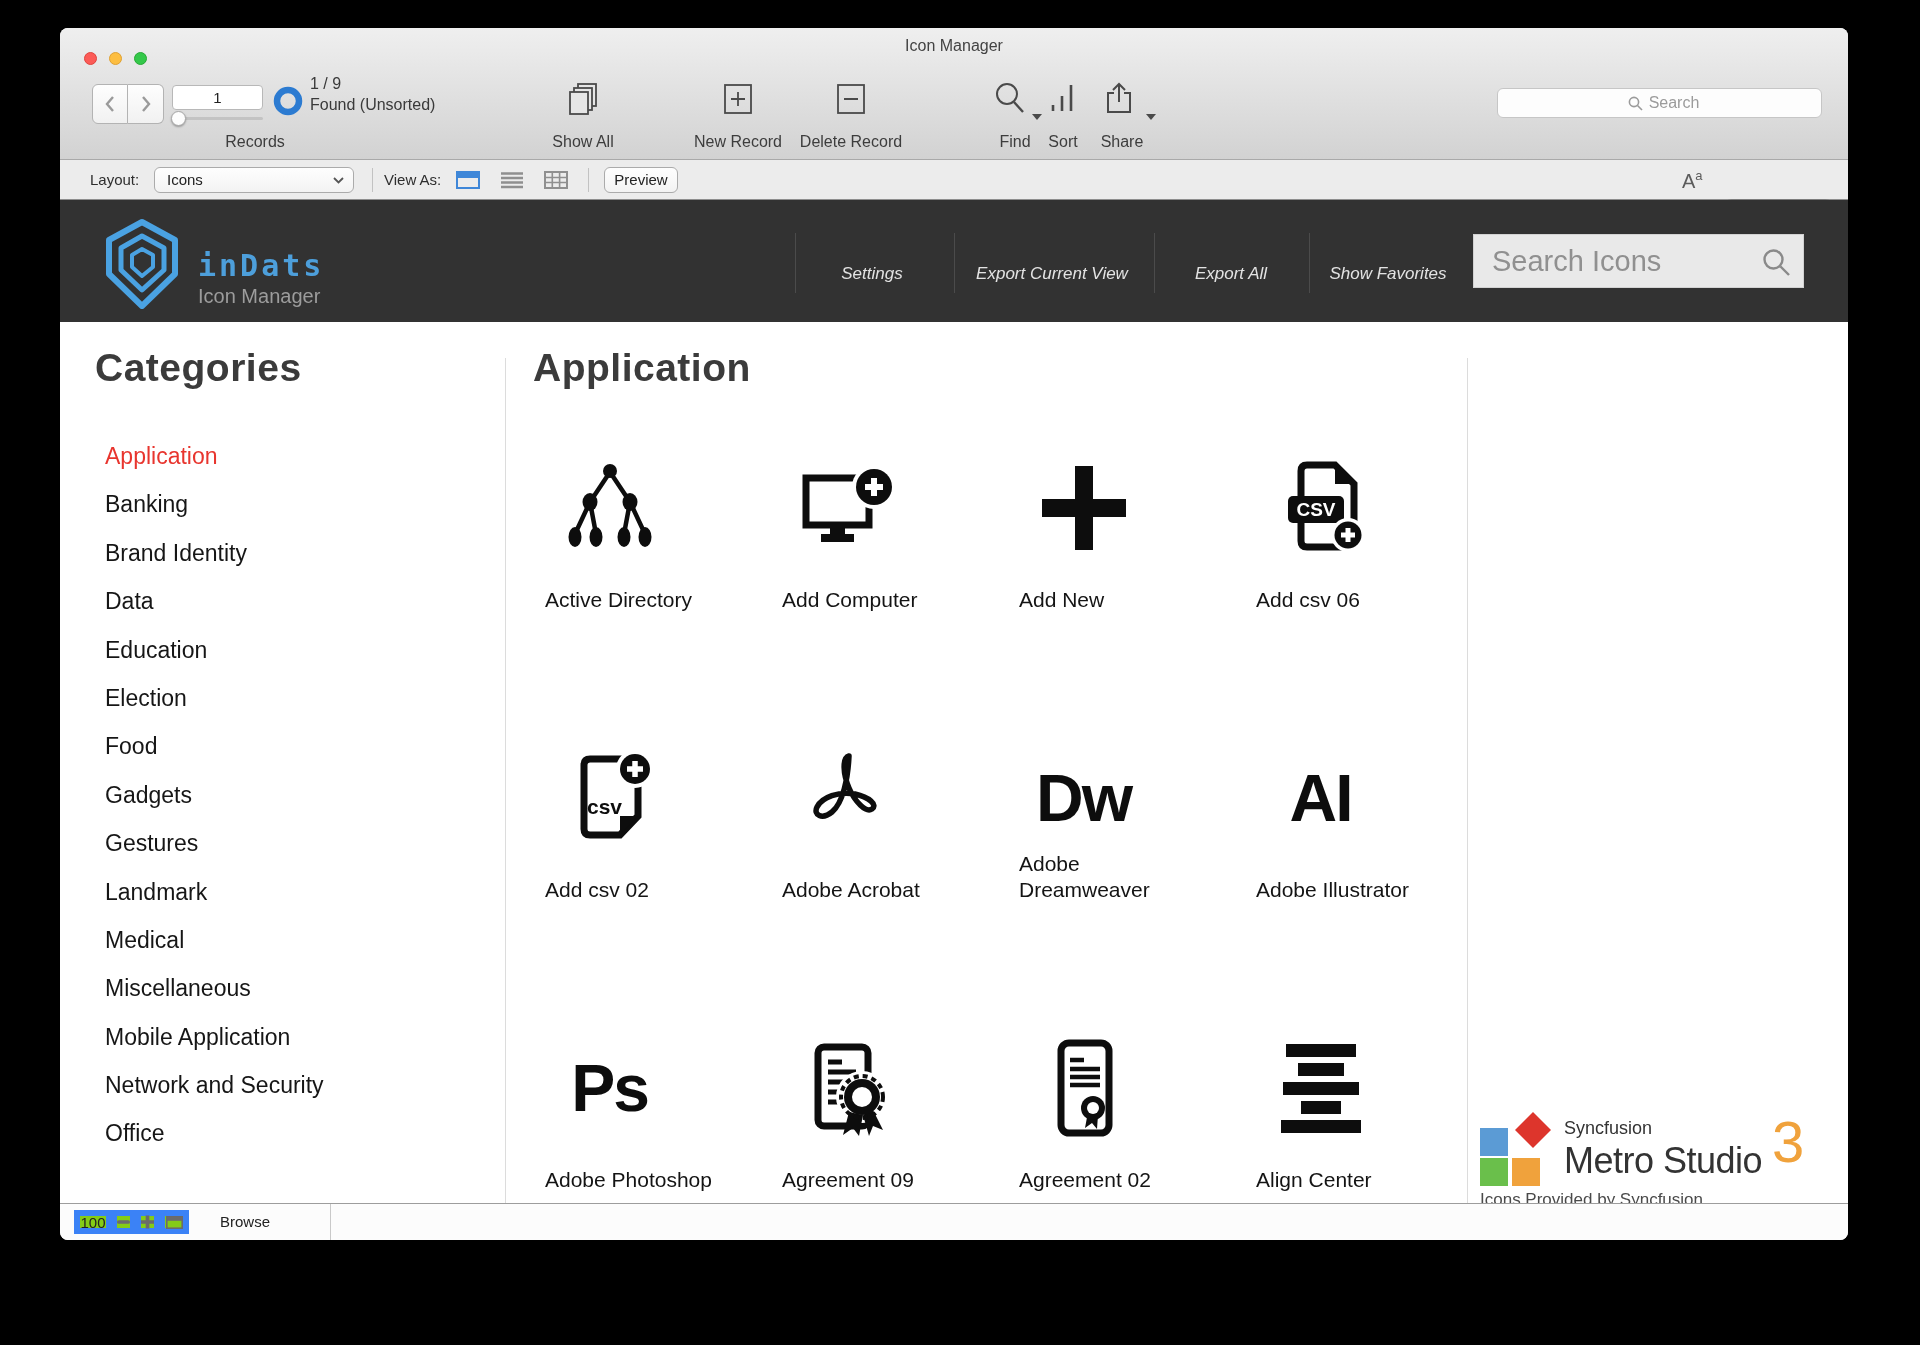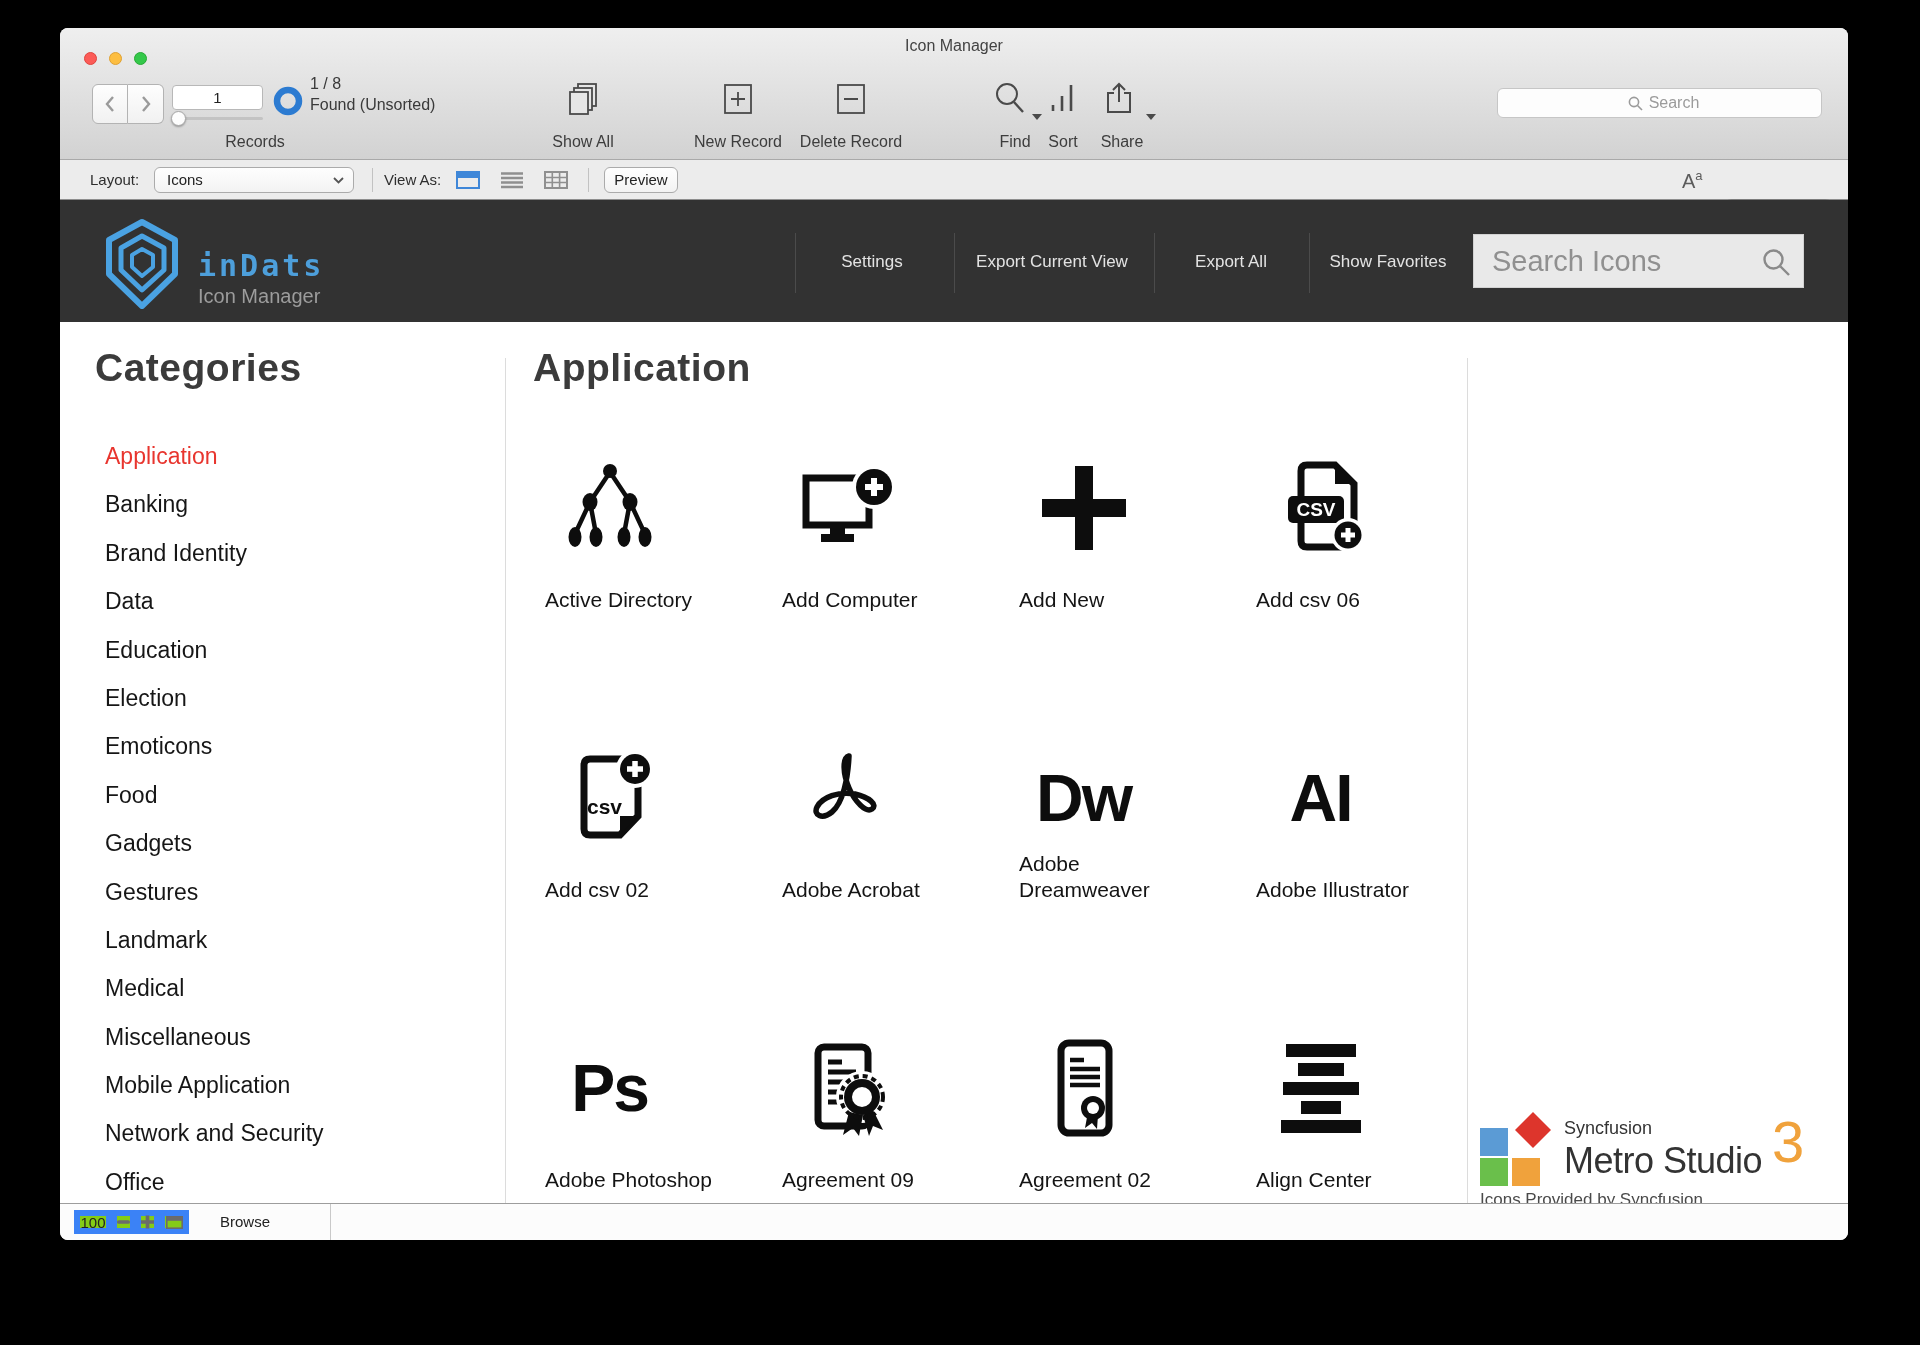--- a/index.html
+++ b/index.html
@@ -69,22 +69,22 @@
   .preview-btn { left:544px; width:74px; line-height:24px; }
 
   
   .app-header { position:absolute; left:0; top:172px; width:100%; height:122px; background:#323232; }
   .brand-logo { position:absolute; left:44px; top:19px; }
   .brand-text { position:absolute; left:138px; top:48px; }
   .brand-name { font-family:"DejaVu Sans Mono",monospace; font-weight:bold; font-size:30px;
                 color:#4d9fdb; letter-spacing:3px; }
   .brand-sub { font-size:20px; color:#9c9c9c; margin-top:2px; }
   .hd-div { position:absolute; top:33px; width:1px; height:60px; background:#4b4b4b; }
-  .hd-item { position:absolute; top:52px; transform:translateX(-50%); font-size:17px; color:#e3e3e3;
-             white-space:nowrap; cursor:default; }
+  .hd-item { position:absolute; top:64px; transform:translateX(-50%); font-size:17px; color:#e3e3e3;
+             white-space:nowrap; cursor:default;font-style:italic; }
   .hd-search { position:absolute; left:1413px; top:34px; width:331px; height:54px;
                background:#e9e9e9; border:1px solid #d2d2d2; }
   .hd-search input { width:100%; height:100%; background:transparent; border:none; outline:none;
                      font-size:29px; color:#555; padding:0 52px 0 18px; font-family:"Liberation Sans",sans-serif; }
   .hd-search input::placeholder { color:#909090; }
   .hd-search svg { position:absolute; right:13px; top:13px; }
 
   
   .content { position:absolute; left:0; top:294px; width:100%; height:881px; background:#fff; }
   .section-title { position:absolute; font-size:39px; font-weight:bold; color:#3b3b3b; letter-spacing:.5px; }
@@ -153,21 +153,21 @@
 
       <input class="record-box" value="1" style="">
       <div class="slider">
         <div class="slider-thumb"></div>
       </div>
 
       <svg class="donut" width="30" height="30" viewBox="0 0 30 30">
         <circle cx="15" cy="15" r="11" fill="none" stroke="#2c7bd1" stroke-width="6.5"></circle>
       </svg>
       <div class="found-text">
-        <div>1 / 8</div>
+        <div>1 / 9</div>
         <div>Found (Unsorted)</div>
       </div>
 
       <svg class="tb-icon" style="left:523px" width="36" height="36" viewBox="0 0 36 36">
         <g fill="#e6e6e6" stroke="#4a4a4a" stroke-width="1.8">
           <rect x="13" y="3" width="18" height="22"></rect>
             <rect x="9" y="7" width="18" height="22"></rect>
             <rect x="5" y="11" width="18" height="22"></rect>
         </g>
       </svg>
@@ -272,21 +272,20 @@
     <div class="content">
       <div class="section-title cat-title">Categories</div>
 
       <ul class="sidebar-list">
         <li class="active">Application</li>
         <li>Banking</li>
         <li>Brand Identity</li>
         <li>Data</li>
         <li>Education</li>
         <li>Election</li>
-        <li>Emoticons</li>
         <li>Food</li>
         <li>Gadgets</li>
         <li>Gestures</li>
         <li>Landmark</li>
         <li>Medical</li>
         <li>Miscellaneous</li>
         <li>Mobile Application</li>
         <li>Network and Security</li>
         <li>Office</li>
       </ul>

